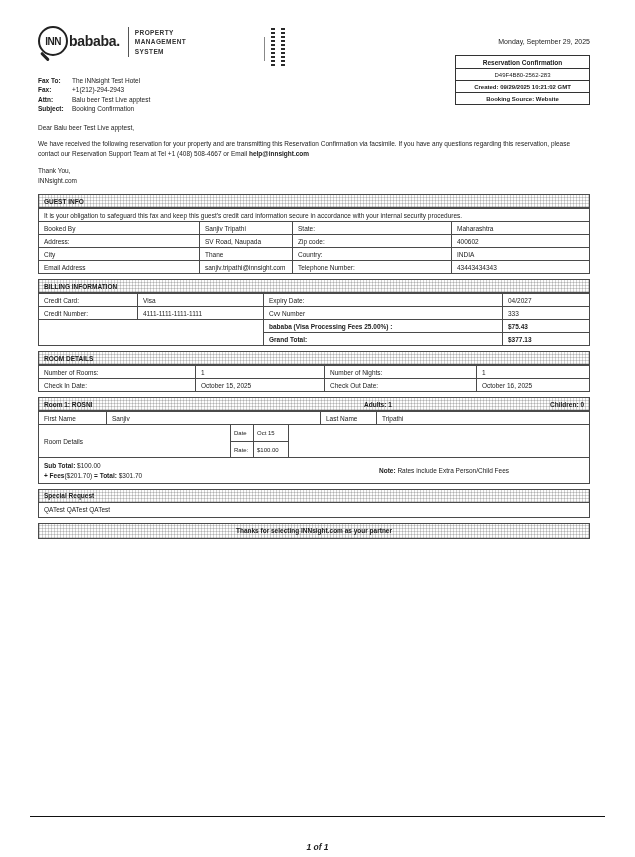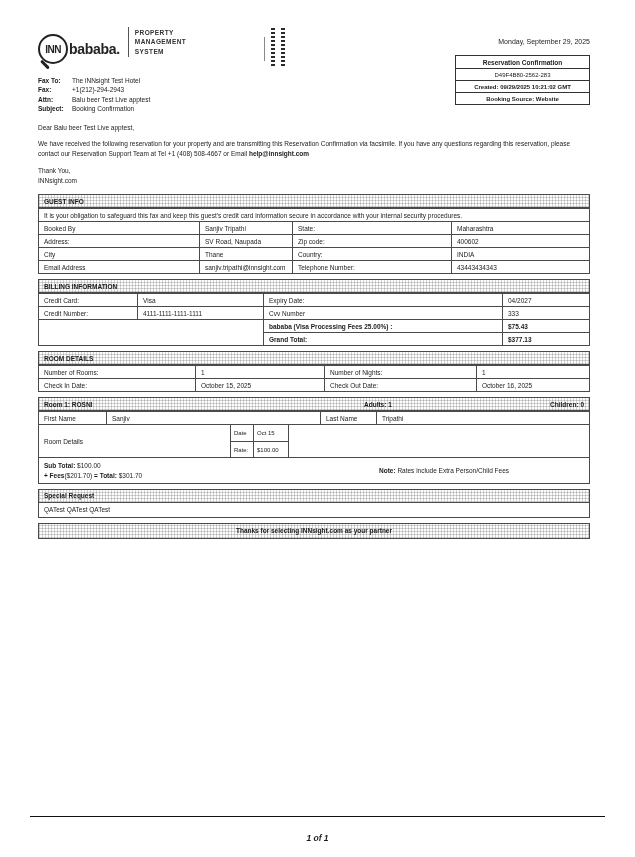--- a/index.html
+++ b/index.html
@@ -9,21 +9,21 @@
   *{box-sizing:border-box;margin:0;padding:0;}
   html,body{background:#e8e8e8;}
   .page{
     position:relative;width:635px;height:857px;background:#ffffff;
     font-family:"Liberation Sans", sans-serif;color:var(--txt);overflow:hidden;
   }
   .content{position:absolute;left:38px;top:24px;width:552px;}
 
   
   .hdr{display:flex;align-items:flex-start;position:relative;height:46px;}
-  .logo{display:flex;align-items:center;position:relative;margin-top:10px;}
+  .logo{display:flex;align-items:center;position:relative;margin-top:2px;}
   .lens{
     position:relative;width:30px;height:30px;border:2.5px solid #222;border-radius:50%;
     display:flex;align-items:center;justify-content:center;flex:none;
   }
   .lens-text{font-weight:bold;font-size:10px;letter-spacing:-0.5px;color:#222;}
   .handle{
     position:absolute;left:-2px;bottom:-7px;width:11px;height:2.5px;background:#222;
     transform:rotate(45deg);transform-origin:right center;border-radius:2px;
   }
   .logo-rest{font-size:14px;font-weight:bold;color:#222;letter-spacing:-0.3px;margin-left:1px;}
@@ -109,21 +109,21 @@
   .sr-body{padding:3px 5px;min-height:14px;border-top:none;}
 
   .thanks-bar{
     border:1px solid var(--bc);margin-top:5px;text-align:center;
     font-weight:bold;font-size:6.5px;padding:3.5px 0;
   }
 
   
   .page-footer{
     position:absolute;left:30px;right:30px;top:816px;border-top:1.5px solid #111;
-    text-align:center;padding-top:10px;
+    text-align:center;padding-top:19px;
   }
   .page-footer span{font-size:8.5px;font-weight:bold;font-style:italic;}
 </style>
 </head>
 <body>
 
 <div class="page">
   <div class="content">
 
     <div class="hdr">

